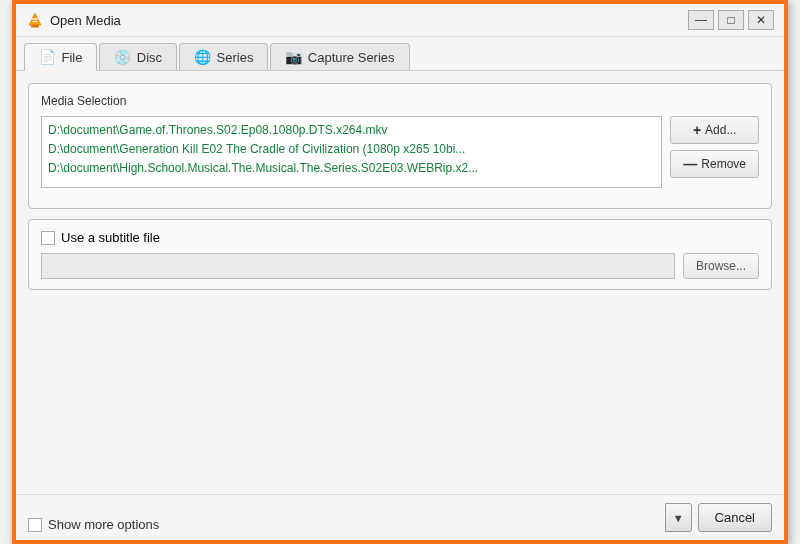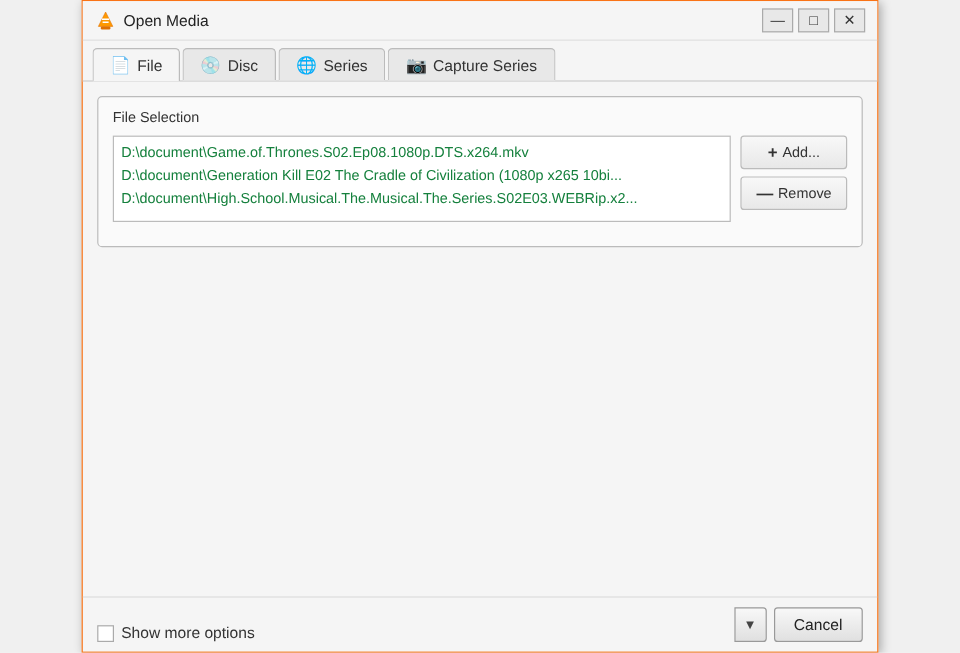--- a/index.html
+++ b/index.html
@@ -6,24 +6,24 @@
     body {
       font-family: 'Segoe UI', Tahoma, Geneva, Verdana, sans-serif;
       font-size: 13px;
       background: #f0f0f0;
       display: flex;
       align-items: center;
       justify-content: center;
       min-height: 100vh;
     }
     .window {
-      width: 664px;
+      width: 776px;
       height: 544px;
       background: #f5f5f5;
-      border: 1px solid #f97316;
+      border: 4px solid #f97316;
       box-shadow: 2px 2px 8px rgba(0,0,0,0.3);
       display: flex;
       flex-direction: column;
     }
     .title-bar {
       background: #f5f5f5;
       padding: 6px 10px;
       display: flex;
       align-items: center;
       justify-content: space-between;
@@ -299,40 +299,50 @@
     </div>
     <div class="tab">
       <span class="tab-icon">📷</span>
       <span>Capture Series</span>
     </div>
   </div>
 
   <div class="content">
 
     <div class="file-selection-group">
-      <div class="group-label">File Selection</div>
+      <div class="group-label">Media Selection</div>
       <div class="file-row">
         <div class="file-list-box">
           <div>D:\document\Game.of.Thrones.S02.Ep08.1080p.DTS.x264.mkv</div>
           <div>D:\document\Generation Kill E02 The Cradle of Civilization (1080p x265 10bi...</div>
           <div>D:\document\High.School.Musical.The.Musical.The.Series.S02E03.WEBRip.x2...</div>
         </div>
         <div class="file-buttons">
           <button class="btn btn-add">
             <span style="font-weight:bold;font-size:14px;">+</span>
             <span>Add...</span>
           </button>
           <button class="btn btn-remove">
             <span style="font-weight:bold;font-size:14px;">—</span>
             <span>Remove</span>
           </button>
         </div>
       </div>
     </div>
 
+    <div class="subtitle-group">
+      <div class="subtitle-header">
+        <div class="checkbox"></div>
+        <span>Use a subtitle file</span>
+      </div>
+      <div class="subtitle-input-row">
+        <input class="subtitle-input" type="text" value="" placeholder="" disabled="" style="">
+        <button class="btn-browse">Browse...</button>
+      </div>
+    </div>
 
     <div class="spacer"></div>
 
   </div>
 
   <div class="bottom-bar">
     <div class="show-more-options">
       <div class="checkbox"></div>
       <span>Show more options</span>
     </div>

